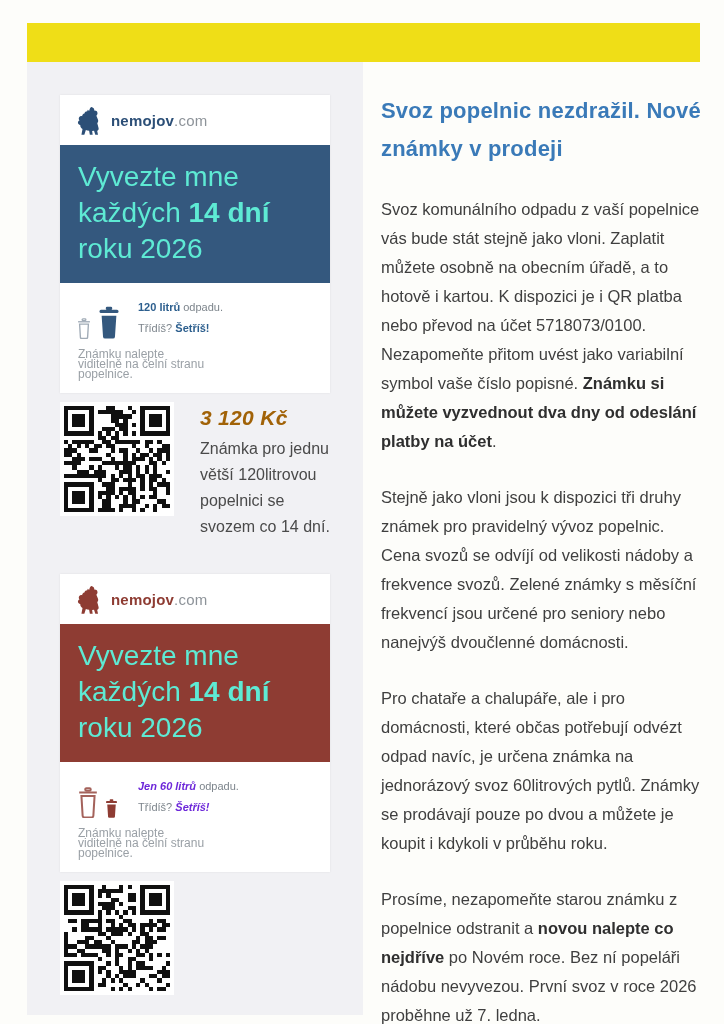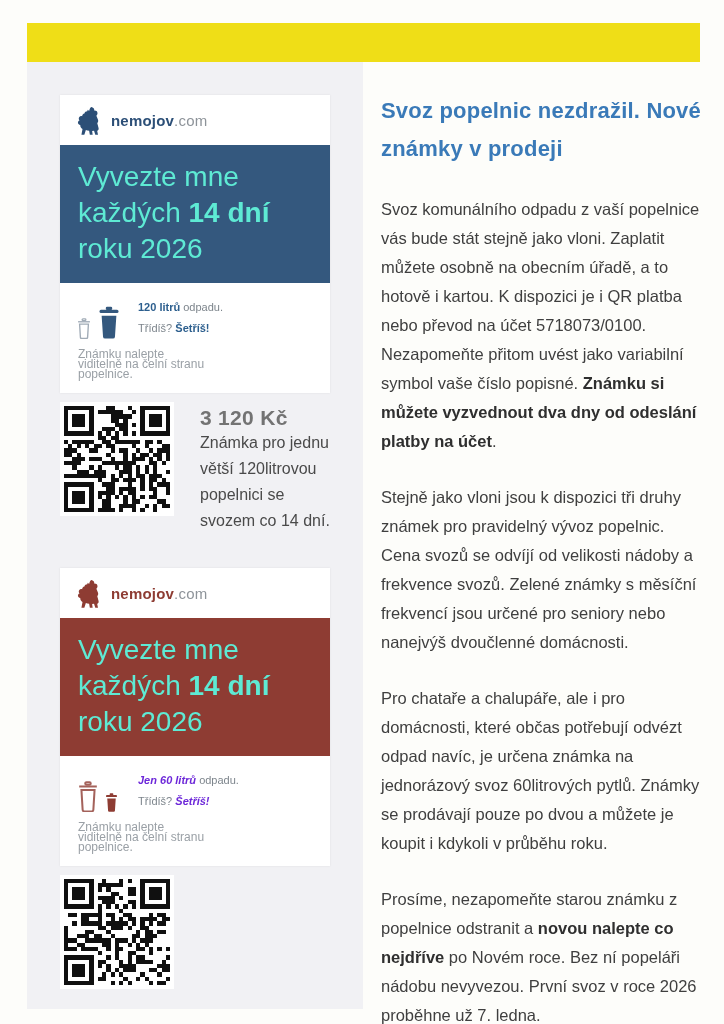--- a/index.html
+++ b/index.html
@@ -45,22 +45,22 @@
   .bin-dim { opacity:.8; }
   .vol-text { font-size:11px; line-height:21px; color:#7d8априszínt; color:#7d858c; }
   .theme-blue .vol-text strong { color:#2d5f8e; }
   .theme-red  .vol-text strong { color:#6d28d9;font-style:italic; }
   .caption { margin:10px 0 2px 2px; width:130px; font-size:12px; line-height:10px; color:#9aa0a6; }
 
   .qr-row { display:flex; gap:26px; margin-top:9px; }
   .qr-box { width:114px; height:114px; background:#ffffff; padding:4px; flex:0 0 auto; }
   .qr-box svg { width:106px; height:106px; display:block; shape-rendering:crispEdges; }
   .price-block { padding-top:4px; width:160px; }
-  .price { font-size:21px; font-weight:bold; color:#737373; letter-spacing:.3px; }
-  .price-desc { font-size:16px; line-height:26px; color:#4a4a4a; }
+  .price { font-size:21px; font-weight:bold; color:#a16207; letter-spacing:.3px;font-style:italic; }
+  .price-desc { margin-top:6px; font-size:16px; line-height:26px; color:#4a4a4a; }
 
   .gap-between-stickers { height:34px; }
 
   
   .article { margin-left:18px; width:321px; padding-top:30px; }
   .article h1 { color:#3a7ab8; font-size:22px; line-height:38px; font-weight:600; letter-spacing:.2px; }
   .article p { margin-top:27px; font-size:16.5px; line-height:29px; color:#3f3f3f; }
   .article p strong { font-weight:bold; color:#2f2f2f; }
 </style>
 </head>

